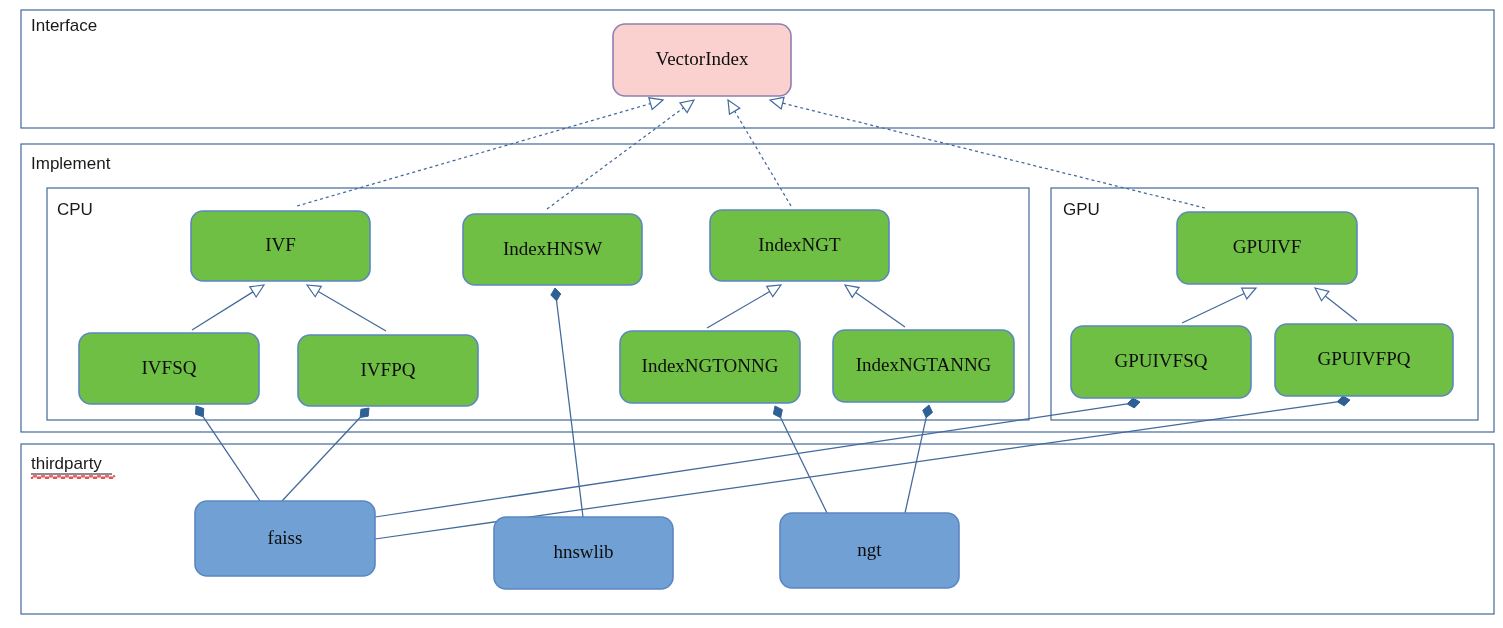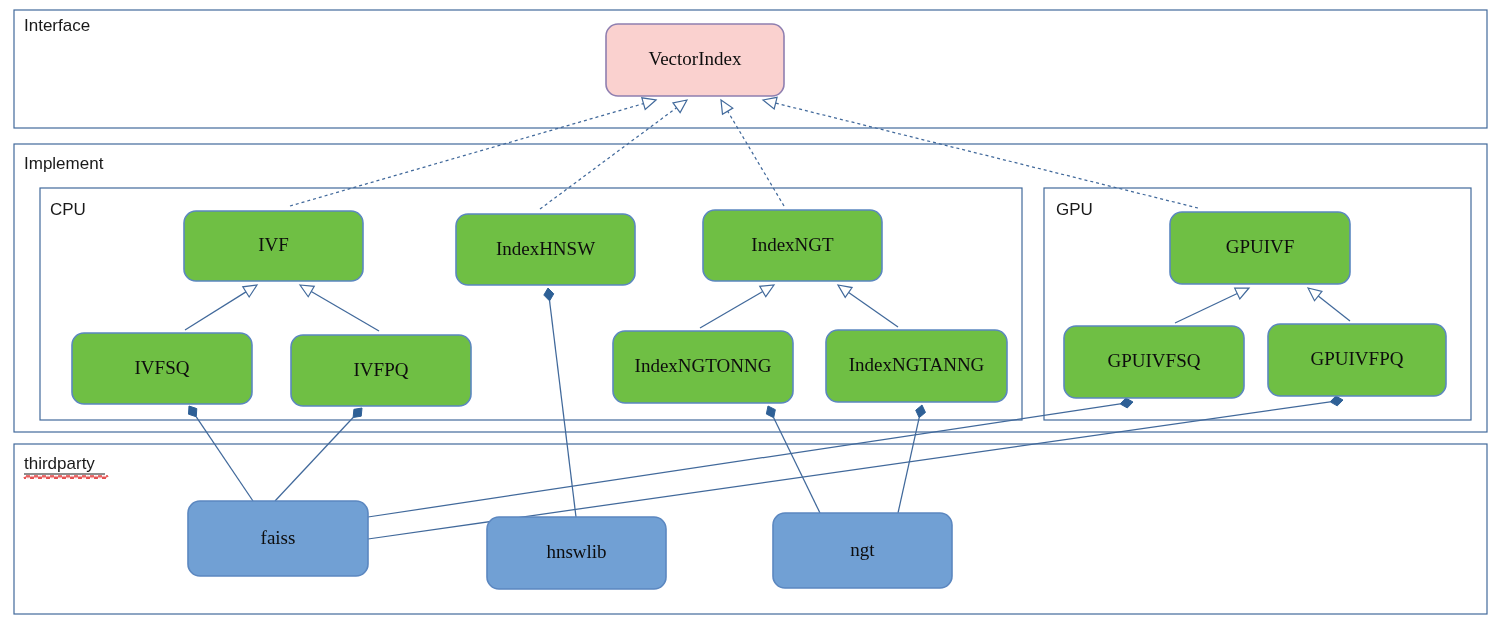--- a/index.html
+++ b/index.html
@@ -10,20 +10,21 @@
   body {
     width: 1503px;
     height: 628px;
     font-family: "Liberation Sans", sans-serif;
     overflow: hidden;
   }
   #diagram-root {
     position: relative;
     width: 1482px;
     height: 628px;
+    margin-left: 7px;
   }
   svg#diagram {
     display: block;
     width: 1503px;
     height: 628px;
   }
   .container-rect {
     fill: #ffffff;
     stroke: #41699b;
     stroke-width: 1.2;

